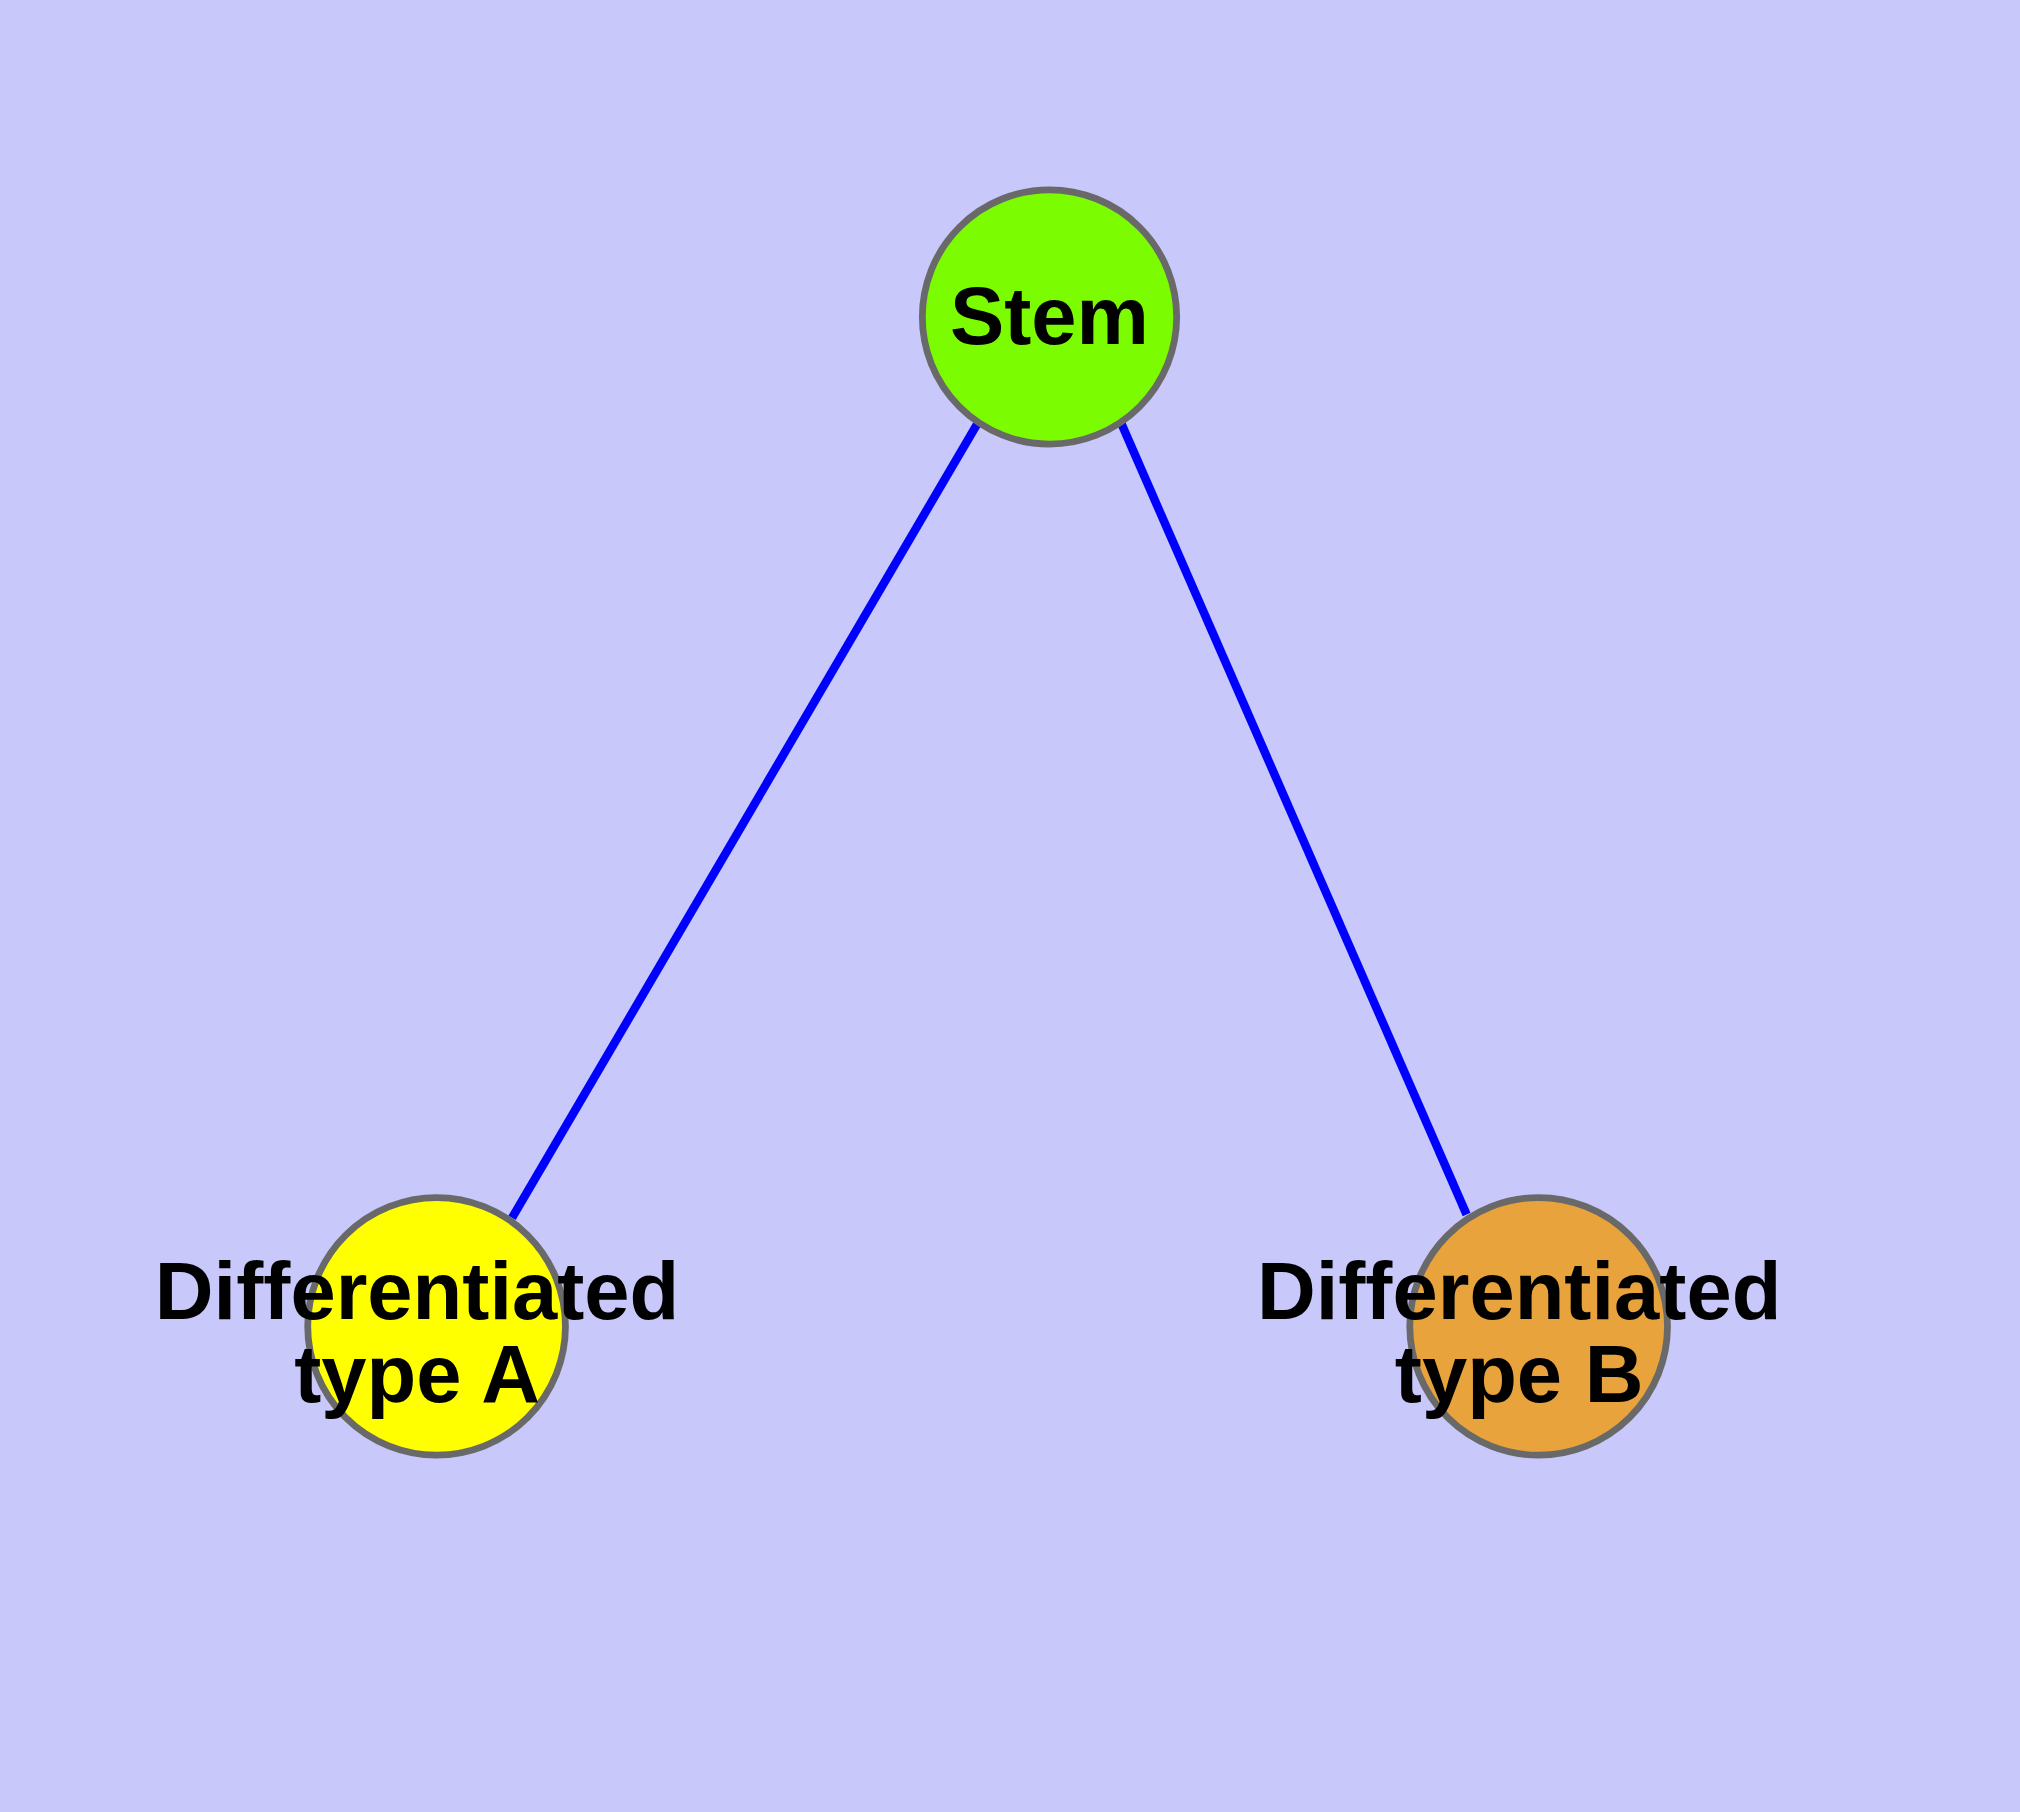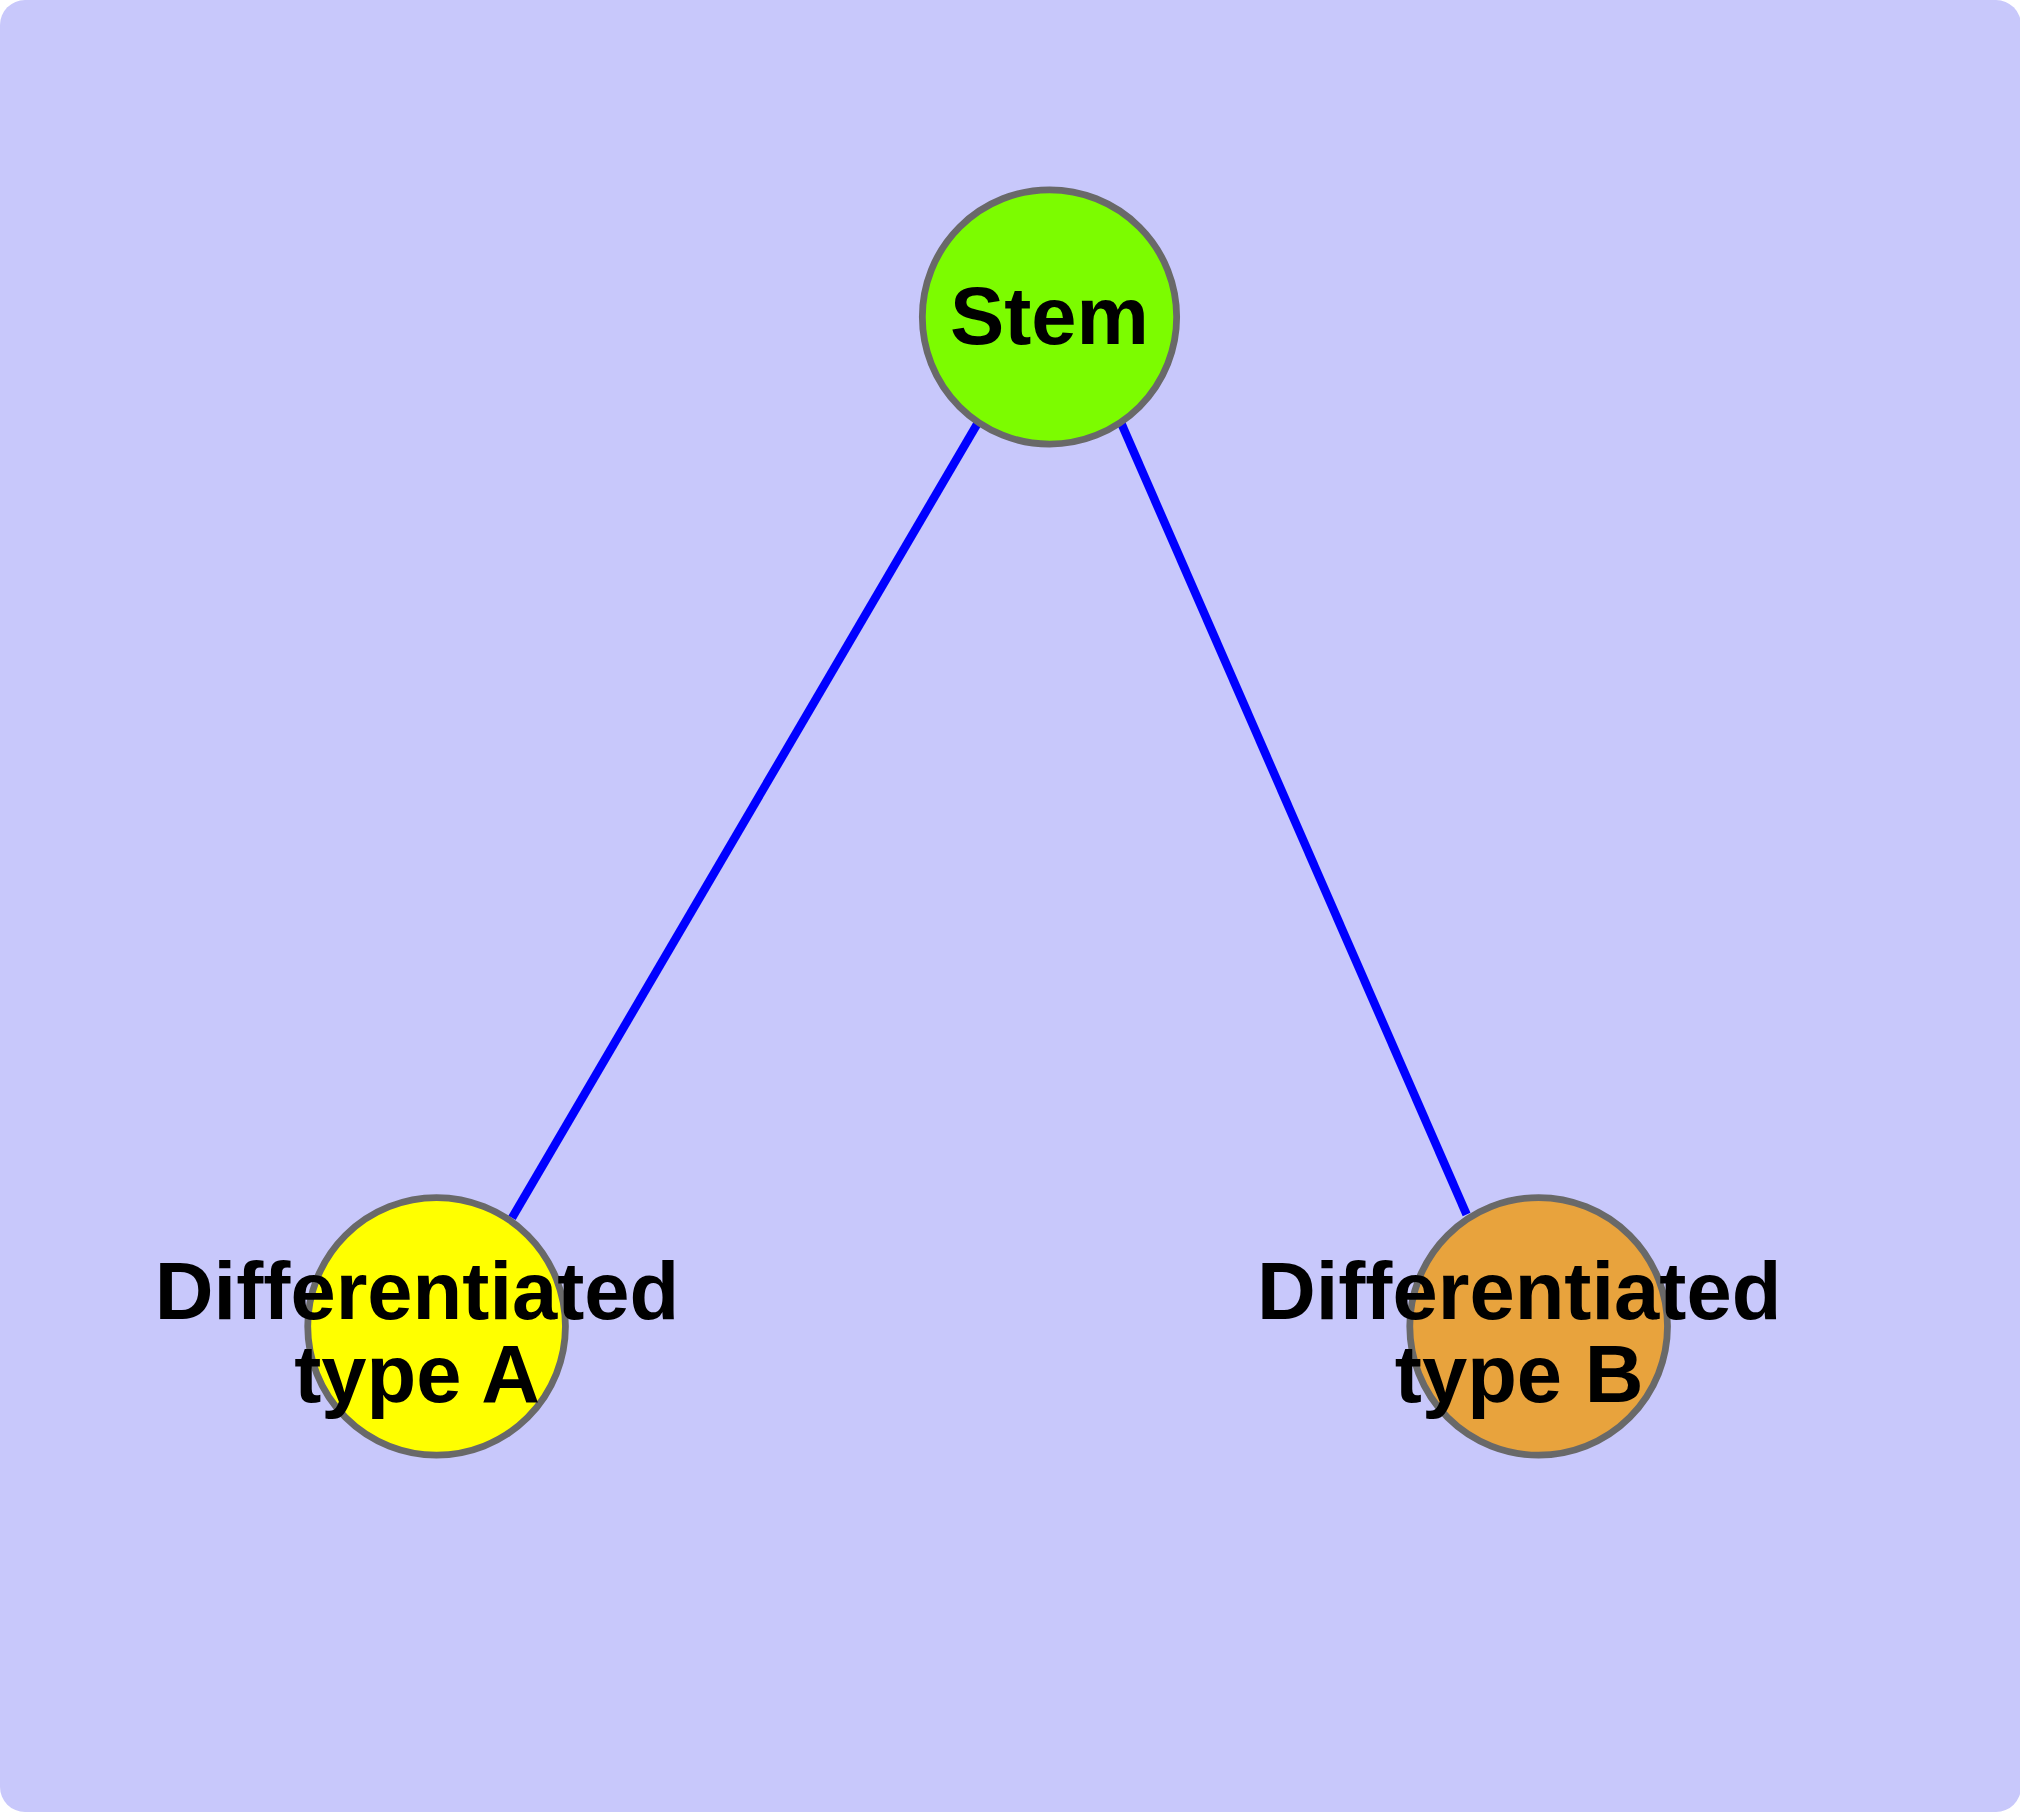--- a/index.html
+++ b/index.html
@@ -7,21 +7,20 @@
     margin: 0;
     padding: 0;
     background: #ffffff;
   }
   #canvas {
     position: relative;
     width: 2021px;
     height: 1812px;
     overflow: hidden;
     font-family: "Liberation Sans", "DejaVu Sans", sans-serif;
-    border-radius: 25px;
   }
   #graph-svg {
     position: absolute;
     top: 0;
     left: 0;
     width: 2021px;
     height: 1812px;
     display: block;
   }
   .node-label {

